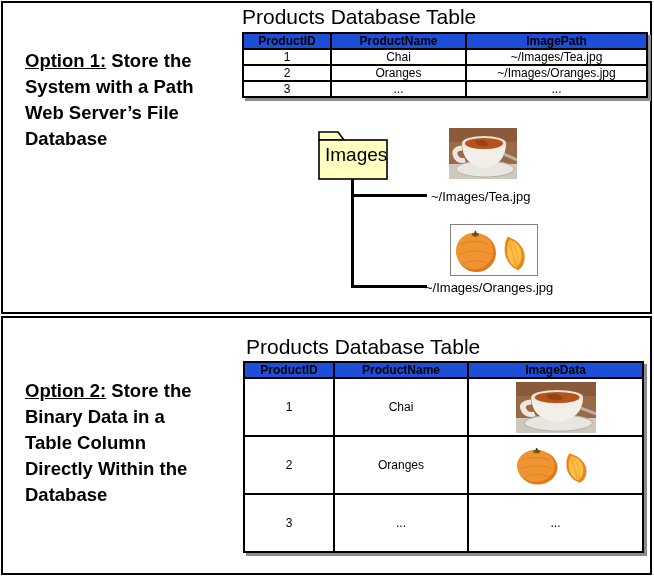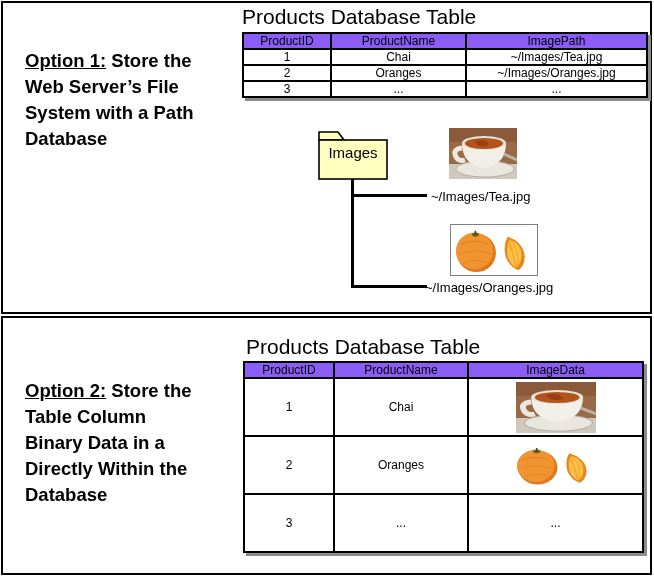--- a/index.html
+++ b/index.html
@@ -16,33 +16,33 @@
   .u { text-decoration:underline; }
 
   .table-title { position:absolute; font-size:21px; font-weight:normal; color:#000; white-space:nowrap; }
   .tt-top { left:239px; top:2px; }
   .tt-bottom { left:243px; top:17px; }
 
   table.db-table { border-collapse:collapse; table-layout:fixed; position:absolute; background:#fff;
                    box-shadow:3px 3px 0 0 #8c8c8c; }
   table.db-table th, table.db-table td { border:2px solid #000; text-align:center; vertical-align:middle;
                    font-size:12px; font-weight:normal; color:#000; padding:0 2px; overflow:hidden; }
-  table.db-table th { background:#8b5cf6; }
+  table.db-table th { background:#1d4ed8;font-weight:bold; }
 
   .tbl-top { left:239px; top:29px; width:404px; }
   .tbl-top th { height:15px; }
   .tbl-top td { height:15px; }
 
   .tbl-bottom { left:240px; top:43px; width:399px; }
   .tbl-bottom th { height:16px; }
   .tbl-bottom td { height:58px; }
 
   .folder { position:absolute; left:314px; top:124px; width:72px; height:54px; }
   .folder-label { position:absolute; left:322px; top:141px; width:56px; text-align:center;
-                  font-size:15px; color:#000; }
+                  font-size:19px; color:#000; }
 
   .tree-line { position:absolute; background:#000; }
   .trunk   { left:348px; top:176px; width:3px;  height:109px; }
   .branch1 { left:348px; top:191px; width:76px; height:3px; }
   .branch2 { left:348px; top:282px; width:76px; height:3px; }
 
   .file-label { position:absolute; font-size:13px; color:#000; white-space:nowrap; }
   .fl-1 { left:428px; top:186px; }
   .fl-2 { left:422px; top:277px; }
 
@@ -85,22 +85,22 @@
     </symbol>
   </defs>
 </svg>
 
 <div class="canvas">
 
   <section class="panel panel-top">
 
     <div class="option-heading oh-top">
       <div><span class="u">Option 1:</span><span> Store the</span></div>
+      <div>System with a Path</div>
       <div>Web Server’s File</div>
-      <div>System with a Path</div>
       <div>Database</div>
     </div>
 
     <div class="table-title tt-top">Products Database Table</div>
 
     <table class="db-table tbl-top">
       <colgroup>
           <col style="width:88px">
           <col style="width:135px">
           <col style="width:181px">
@@ -150,22 +150,22 @@
     <svg class="photo photo-oranges-top" width="88" height="52">
         <use href="#oranges-sym"></use>
       </svg>
 
   </section>
 
   <section class="panel panel-bottom">
 
     <div class="option-heading oh-bottom">
       <div><span class="u">Option 2:</span><span> Store the</span></div>
+      <div>Binary Data in a</div>
       <div>Table Column</div>
-      <div>Binary Data in a</div>
       <div>Directly Within the</div>
       <div>Database</div>
     </div>
 
     <div class="table-title tt-bottom">Products Database Table</div>
 
     <table class="db-table tbl-bottom">
       <colgroup>
           <col style="width:90px">
           <col style="width:134px">

